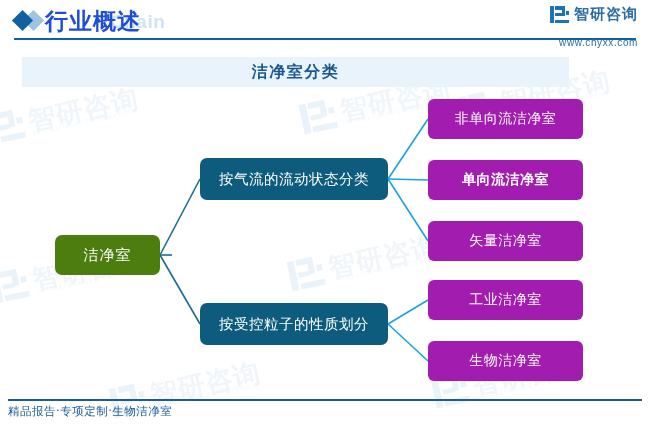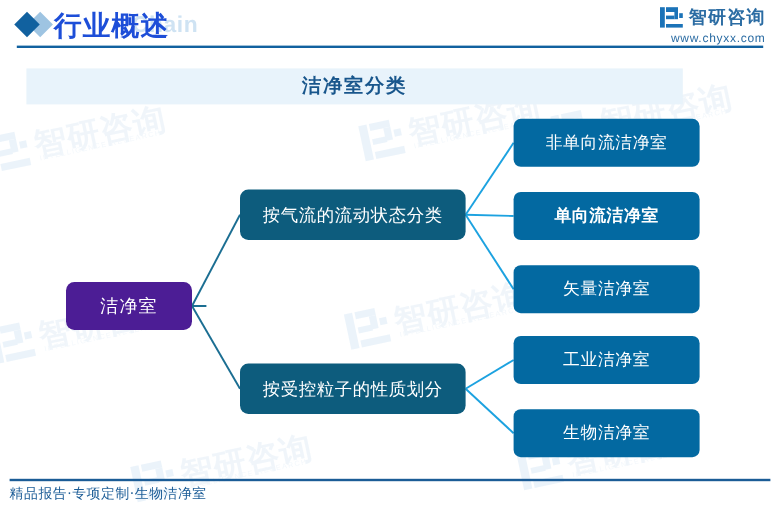--- a/index.html
+++ b/index.html
@@ -121,21 +121,21 @@
   .logo-mark i.b { left: 5px; top: 0;   width: 10px; height: 3.5px; }
   .logo-mark i.c { left: 11.5px; top: 3.5px; width: 3.5px; height: 6px; }
   .logo-mark i.d { left: 5px; top: 7px; width: 7px;  height: 3px; }
   .logo-mark i.e { left: 5px; top: 13.5px; width: 14px; height: 3.5px; }
   .logo-mark i.f { left: 15.5px; top: 5px; width: 3.5px; height: 3.5px; }
   #brand-cn {
     font-size: 15px; font-weight: bold; color: #2b6ca3;
     font-family: "DejaVu Sans", sans-serif; letter-spacing: 1px;
   }
   #brand-url {
-    margin-top: 3px;
+    margin-top: 13px;
     font-size: 10px; color: #2b6ca3;
     font-family: "Liberation Sans", sans-serif;
     letter-spacing: 0.6px;
   }
 
   
   #title-band {
     position: absolute; left: 22px; top: 57px;
     width: 547px; height: 30px;
     background: #e8f3fb;
@@ -157,40 +157,40 @@
     position: absolute;
     display: flex; align-items: center; justify-content: center;
     color: #ffffff;
     font-family: "DejaVu Sans", sans-serif;
     text-align: center;
     z-index: 3;
   }
   .node.root {
     left: 55px; top: 235px;
     width: 105px; height: 40px;
-    background: #4c1d95;
+    background: #4d7c0f;
     border-radius: 7px;
     font-size: 15px;
     letter-spacing: 1px;
   }
   .node.cat {
     left: 200px;
     width: 188px; height: 42px;
     background: #0d5c7d;
     border-radius: 7px;
     font-size: 14.5px;
     letter-spacing: 0.5px;
   }
   .node.cat.c0 { top: 158px; }
   .node.cat.c1 { top: 303px; }
 
   .node.leaf {
     left: 428px;
     width: 155px; height: 40px;
-    background: #0369a1;
+    background: #a21caf;
     border-radius: 6px;
     font-size: 14px;
     letter-spacing: 0.5px;
   }
   .node.leaf.l0 { top: 99px; }
   .node.leaf.l1 { top: 160px; font-weight: bold; }
   .node.leaf.l2 { top: 221px; }
   .node.leaf.l3 { top: 280px; }
   .node.leaf.l4 { top: 341px; }
 

